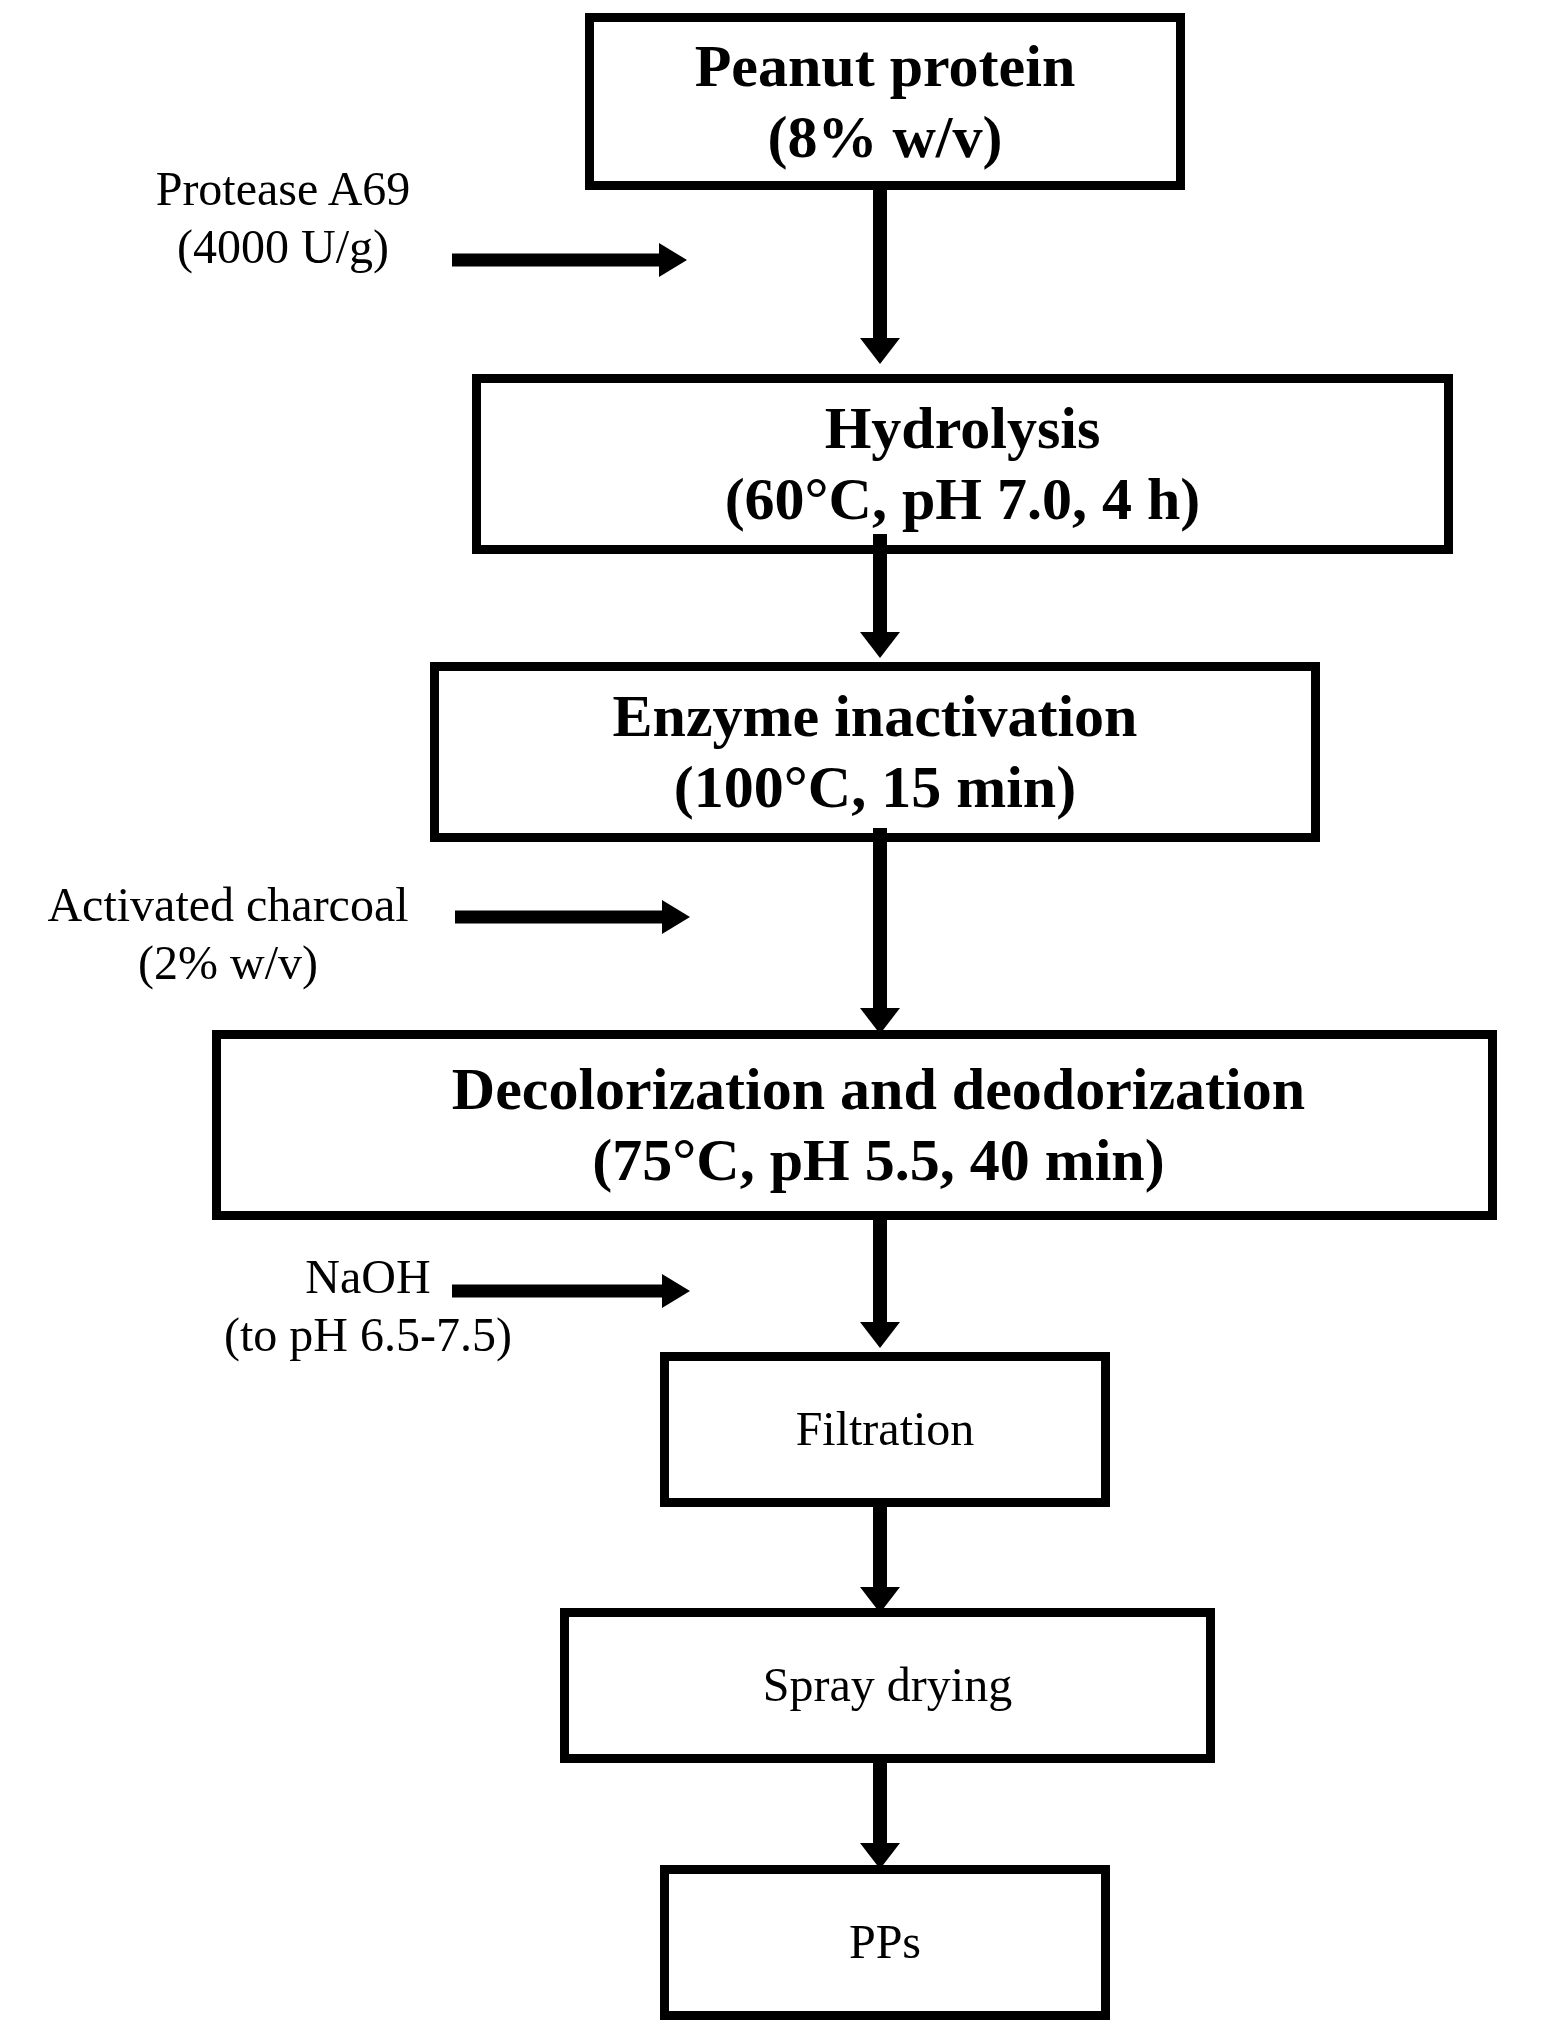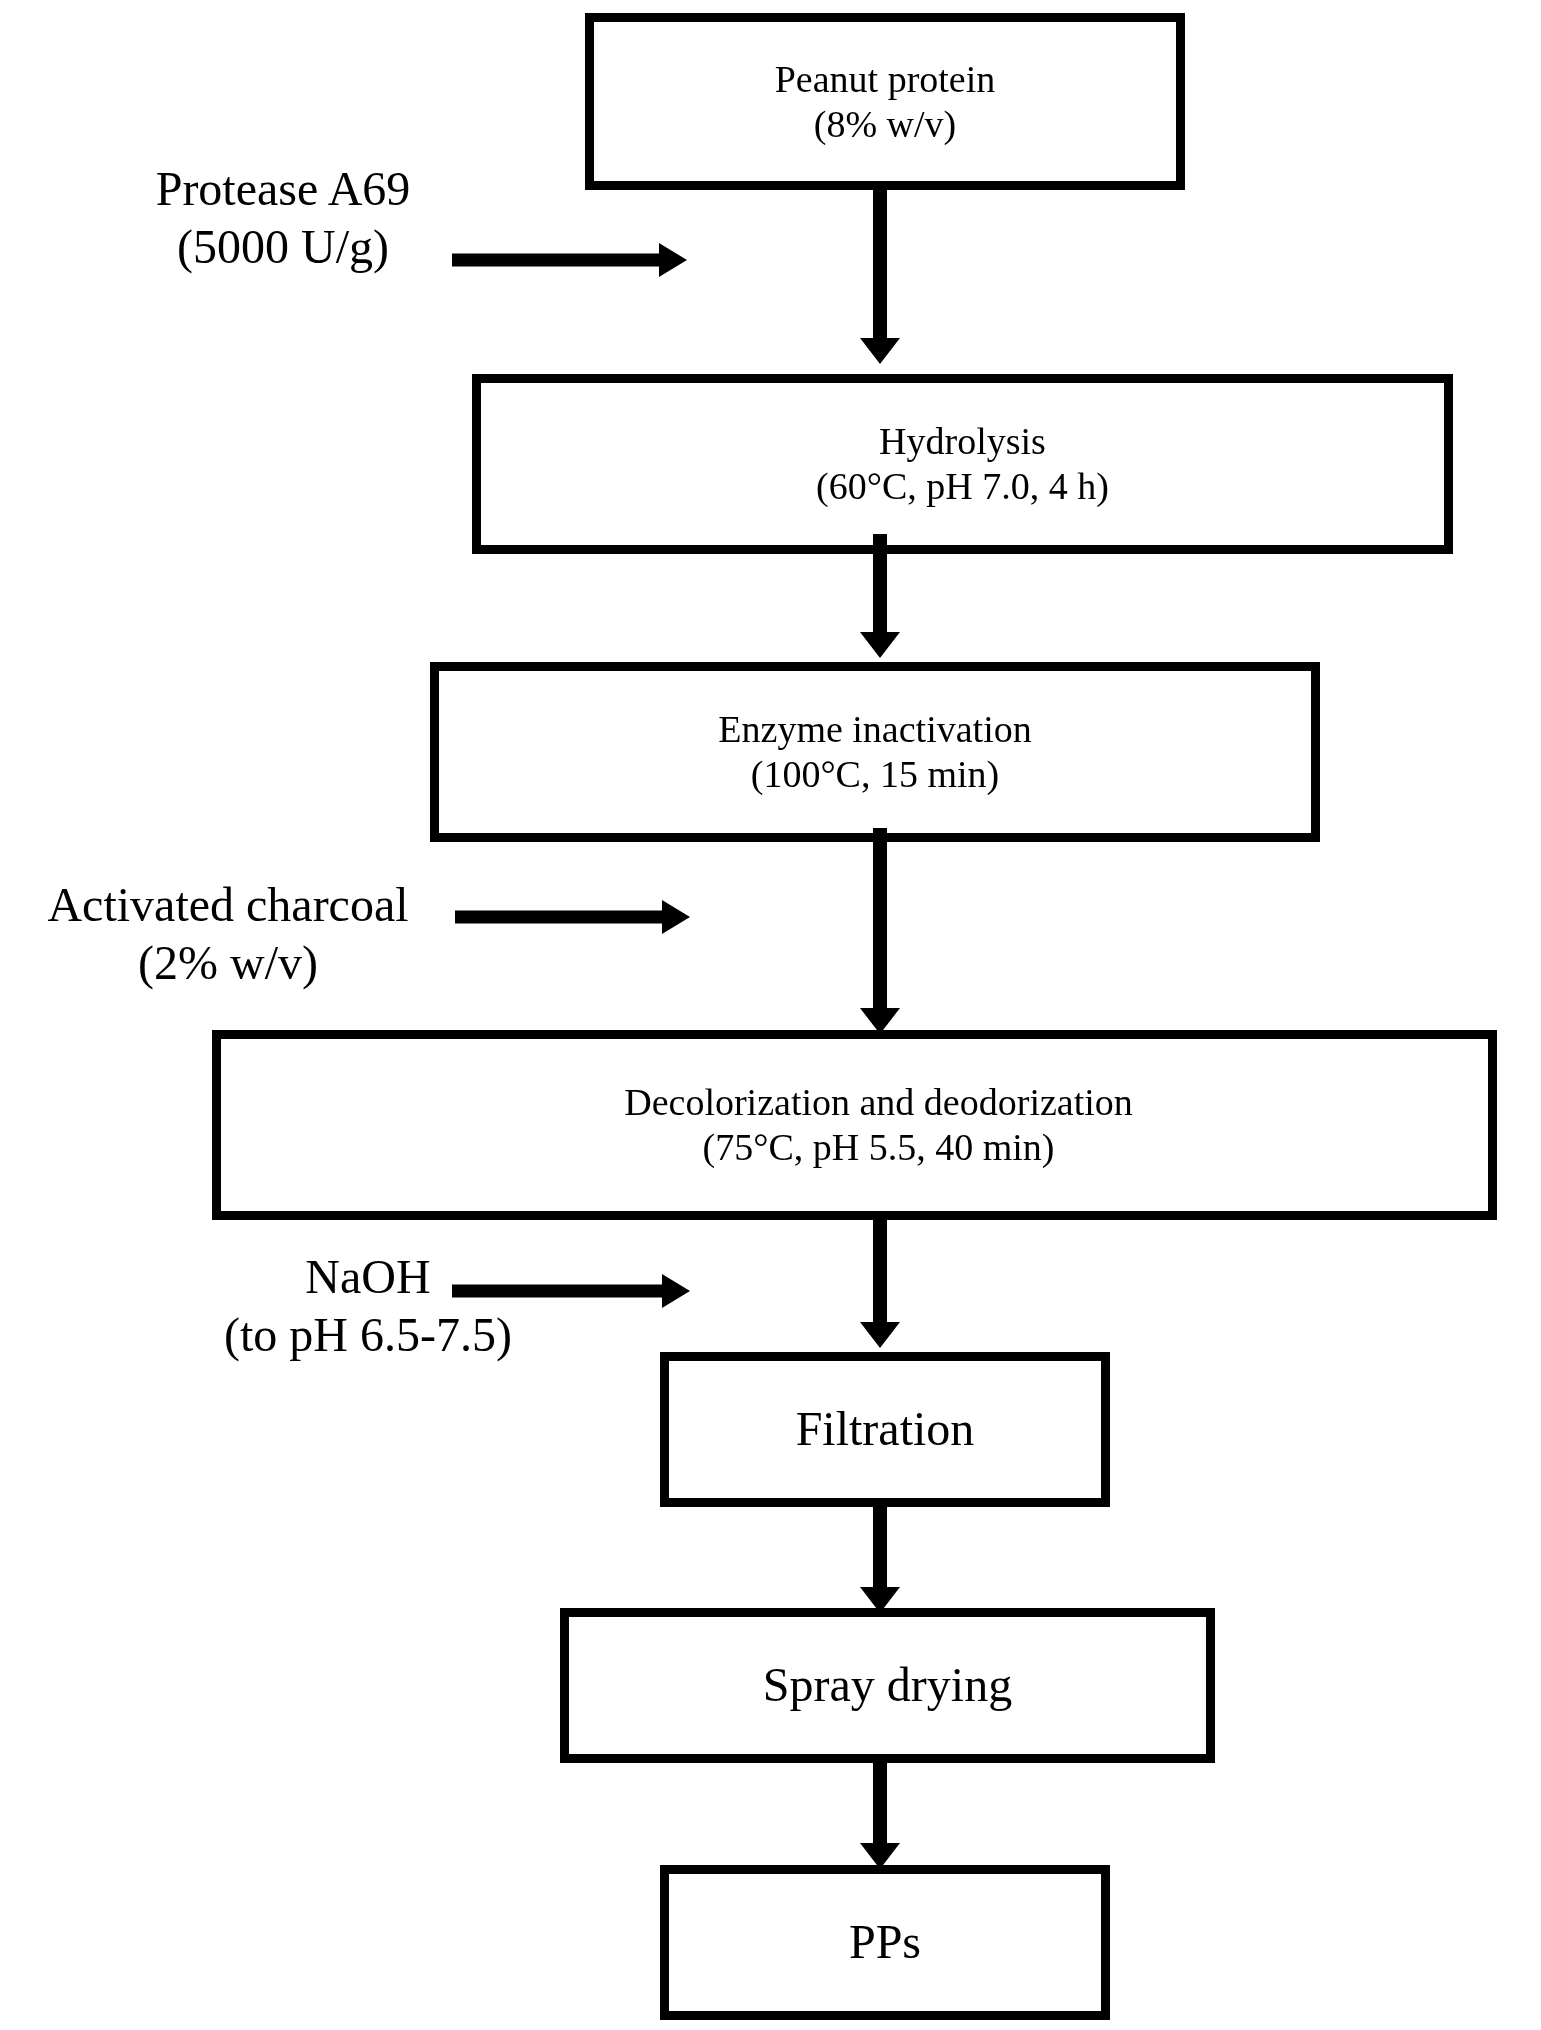--- a/index.html
+++ b/index.html
@@ -25,21 +25,21 @@
     align-items: center;
     justify-content: center;
     color: #000000;
     text-align: center;
     line-height: 1.18;
   }
   .node .line {
     display: block;
     white-space: nowrap;
   }
-  .node.big { font-size: 38px; }
+  .node.big { font-size: 60px; font-weight: bold; }
   .node.med { font-size: 48px; }
 
   .sidelabel {
     position: absolute;
     color: #000000;
     text-align: center;
     line-height: 1.2;
     font-size: 48px;
     white-space: nowrap;
   }
@@ -104,21 +104,21 @@
     <span class="line">(8% w/v)</span>
   </div>
 
   <div class="vconn" style="left:860px; top:186px; width:40px; height:178px;">
     <div class="shaft" style="height:156px;"></div>
     <div class="head"></div>
   </div>
 
   <div class="sidelabel" style="left:118px; top:160px; width:330px;">
     <span class="line">Protease A69</span>
-    <span class="line">(5000 U/g)</span>
+    <span class="line">(4000 U/g)</span>
   </div>
 
   <div class="hconn" style="left:452px; top:247px; width:235px;">
     <div class="shaft" style="width:210px;"></div>
     <div class="head"></div>
   </div>
 
   <div class="node big" style="left:472px; top:374px; width:981px; height:180px;">
     <span class="line">Hydrolysis</span>
     <span class="line">(60°C, pH 7.0, 4 h)</span>

